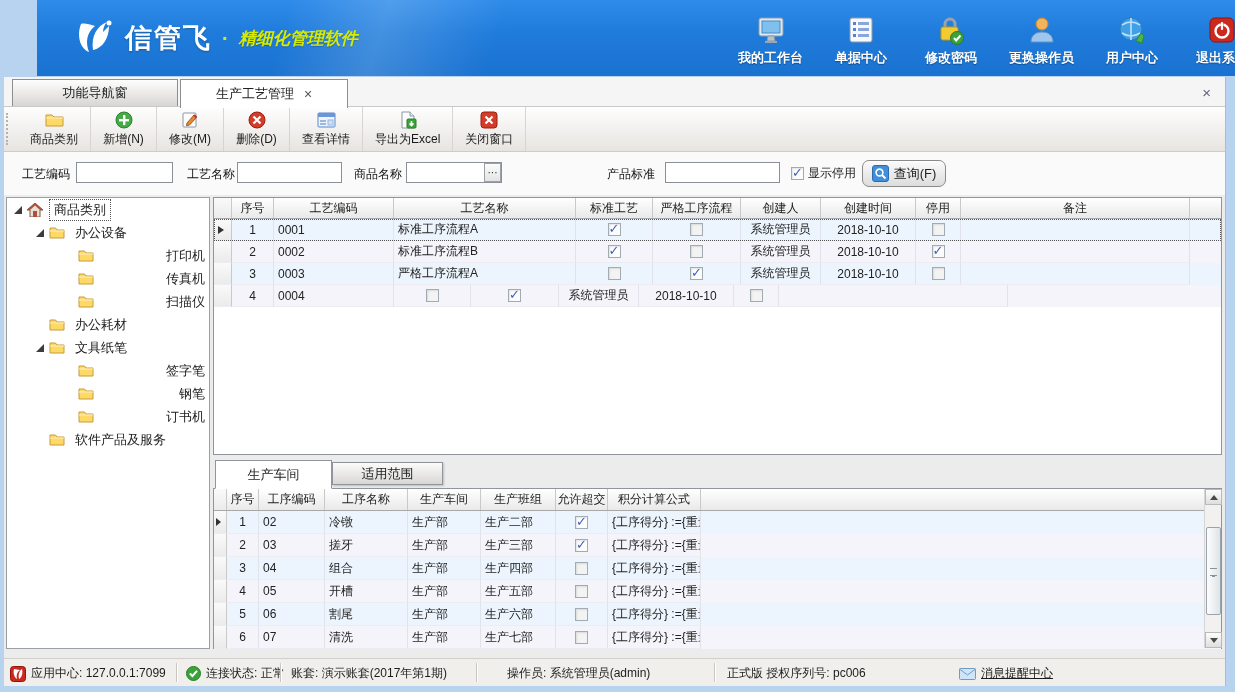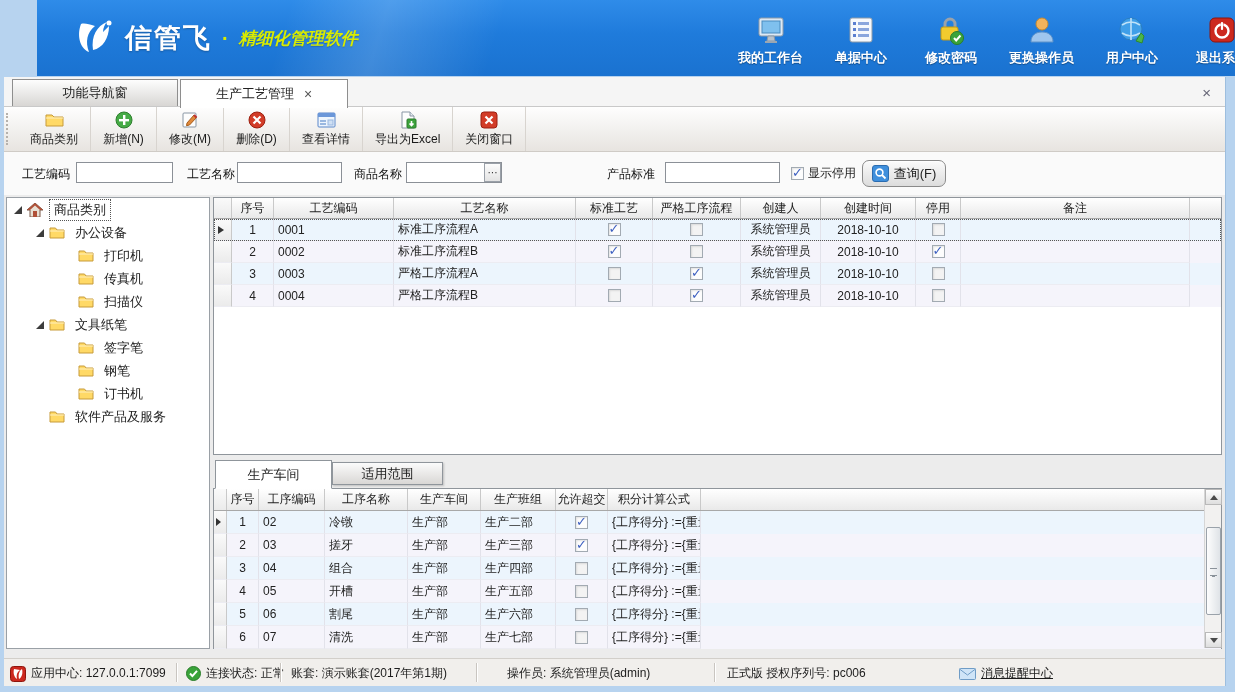--- a/index.html
+++ b/index.html
@@ -56,21 +56,21 @@
     font-size:13px; cursor:pointer; box-shadow:0 1px 0 rgba(255,255,255,.8) inset; }
 
   
   .content { position:absolute; left:0; top:118px; width:1221px; height:457px; background:#ececec; }
 
   
   .tree-panel { position:absolute; left:2px; top:2px; width:204px; height:452px; background:#fff; border:1px solid #9aa0a6; overflow:hidden; }
   .ti { display:flex; align-items:center; height:23px; gap:5px; cursor:pointer; white-space:nowrap; }
   .ti.lv0 { padding-left:7px; }
   .ti.lv1 { padding-left:29px; }
-  .ti.lv2 { padding-left:71px; }
+  .ti.lv2 { padding-left:71px;justify-content:space-between; }
   .exp { width:8px; height:8px; flex:0 0 8px; position:relative; }
   .exp.open::after { content:""; position:absolute; left:0; top:0; width:0; height:0;
     border-bottom:8px solid #3c3c3c; border-left:8px solid transparent; }
   .exp.none { visibility:hidden; }
   .ticon { width:17px; height:14px; flex:0 0 17px; display:flex; }
   .tlabel { padding:1px 4px; font-size:13px; }
   .tlabel.selected { border:1px dotted #555; background:#fff; }
 
   
   .right-panel { position:absolute; left:209px; top:2px; width:1009px; height:452px; }
@@ -394,20 +394,30 @@
         <div class="ti lv2">
           <span class="ticon">
               <svg width="16" height="13" viewBox="0 0 16 13">
                 <path d="M1 2 h5.5 l1.5 2 H15 v8 H1 Z" fill="#ffd966" stroke="#c79b3b"></path>
                 <path d="M1 5 h14" stroke="#fff0c0"></path>
               </svg>
             </span>
           <span class="tlabel">扫描仪</span>
         </div>
         <div class="ti lv1">
+          <span class="exp none"></span>
+          <span class="ticon">
+              <svg width="16" height="13" viewBox="0 0 16 13">
+                <path d="M1 2 h5.5 l1.5 2 H15 v8 H1 Z" fill="#ffd966" stroke="#c79b3b"></path>
+                <path d="M1 5 h14" stroke="#fff0c0"></path>
+              </svg>
+            </span>
+          <span class="tlabel">办公耗材</span>
+        </div>
+        <div class="ti lv1">
           <span class="exp open"></span>
           <span class="ticon">
               <svg width="16" height="13" viewBox="0 0 16 13">
                 <path d="M1 2 h5.5 l1.5 2 H15 v8 H1 Z" fill="#ffd966" stroke="#c79b3b"></path>
                 <path d="M1 5 h14" stroke="#fff0c0"></path>
               </svg>
             </span>
           <span class="tlabel">文具纸笔</span>
         </div>
         <div class="ti lv2">
@@ -517,21 +527,20 @@
             <div class="gc c-created center">2018-10-10</div>
             <div class="gc c-stop center">
                 <span class="cb"></span>
               </div>
             <div class="gc c-remark padl"></div>
           </div>
           <div class="g-row even">
             <div class="gc c-sel"></div>
             <div class="gc c-seq center">4</div>
             <div class="gc c-code padl">0004</div>
-            <div class="gc c-name padl">严格工序流程B</div>
             <div class="gc c-std center">
                 <span class="cb"></span>
               </div>
             <div class="gc c-strict center">
                 <span class="cb checked"></span>
               </div>
             <div class="gc c-creator center">系统管理员</div>
             <div class="gc c-created center">2018-10-10</div>
             <div class="gc c-stop center">
                 <span class="cb"></span>

